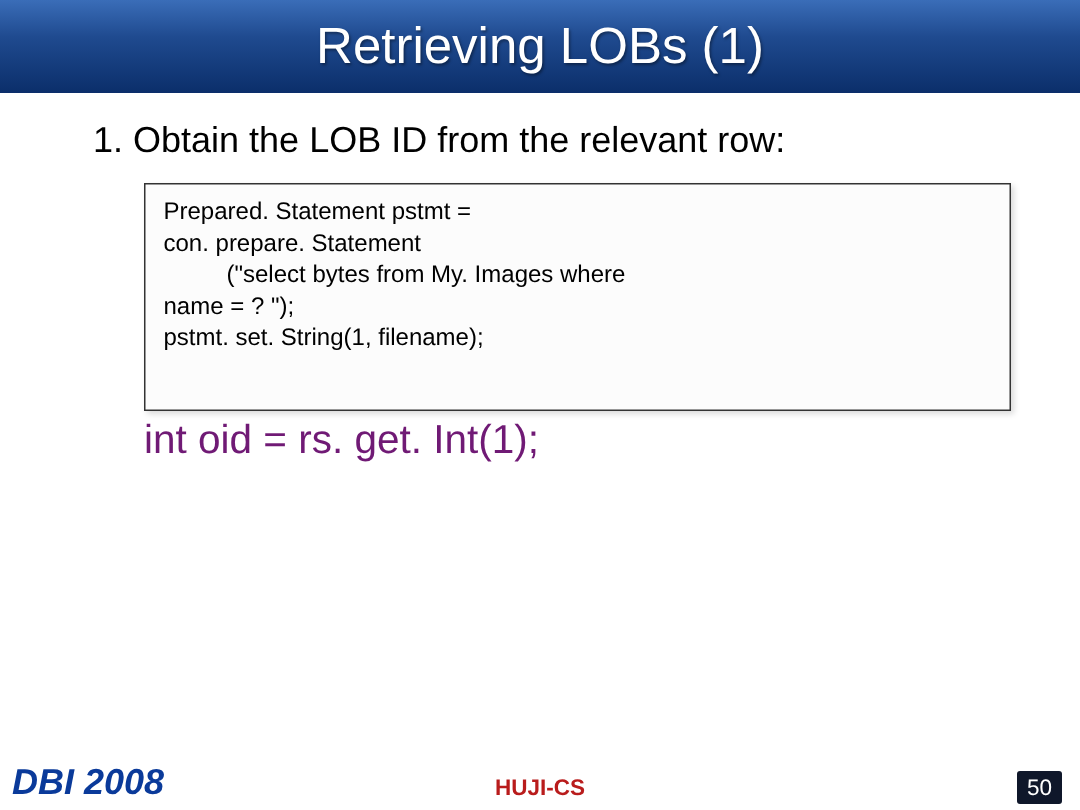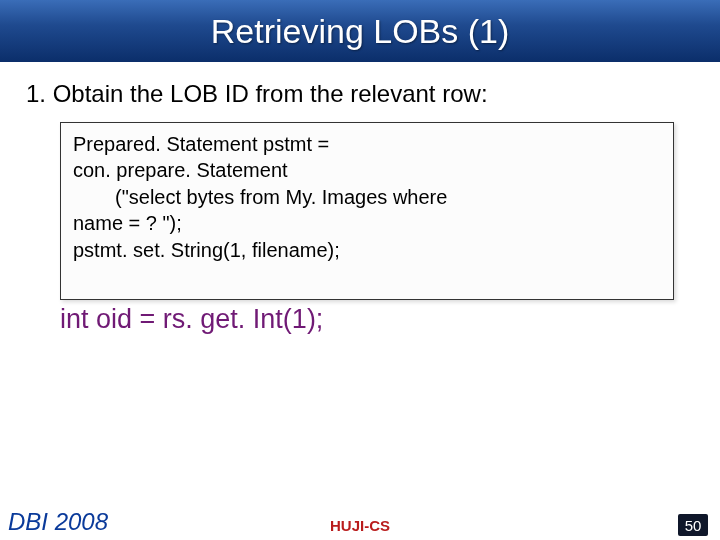--- a/index.html
+++ b/index.html
@@ -20,36 +20,37 @@
     justify-content: center;
   }
   .title-bar h1 {
     color: #ffffff;
     font-size: 34px;
     font-weight: normal;
     text-shadow: 1px 1px 2px rgba(0,0,0,0.4);
   }
   .body-area {
     padding: 18px 18px 0 18px;
+    margin-left: 36px;
   }
   .step {
     font-size: 24px;
     color: #000;
     margin-bottom: 14px;
     padding-left: 8px;
   }
   .code-box {
     margin: 0 28px 0 42px;
     border: 1.5px solid #333;
     background: #fcfcfc;
     padding: 8px 12px 6px 12px;
     box-shadow: 2px 2px 4px rgba(0,0,0,0.15);
   }
   .code-box .line {
-    font-size: 20px;
+    font-size: 16px;
     color: #000;
     line-height: 1.32;
     white-space: pre-wrap;
   }
   .code-box .indent {
     padding-left: 42px;
   }
   .code-box .spacer {
     height: 30px;
   }
@@ -65,21 +66,21 @@
     bottom: 0;
     left: 0;
     width: 100%;
     display: flex;
     align-items: flex-end;
     justify-content: space-between;
     padding: 0 12px 4px 8px;
   }
   .footer-left {
     font-size: 24px;
-    font-weight: normal;
+    font-weight: bold;
     font-style: italic;
     color: #0a3a9a;
   }
   .footer-center {
     font-size: 15px;
     font-weight: bold;
     color: #b91c1c;
     position: absolute;
     left: 50%;
     transform: translateX(-50%);

